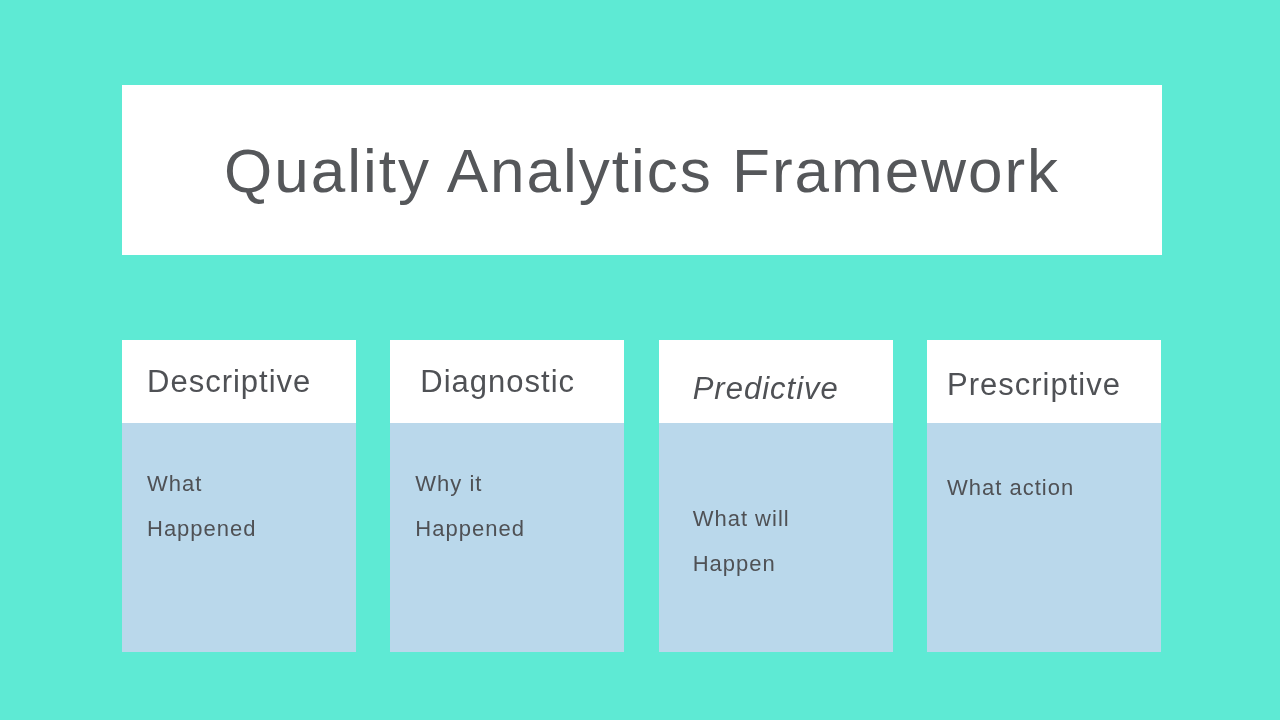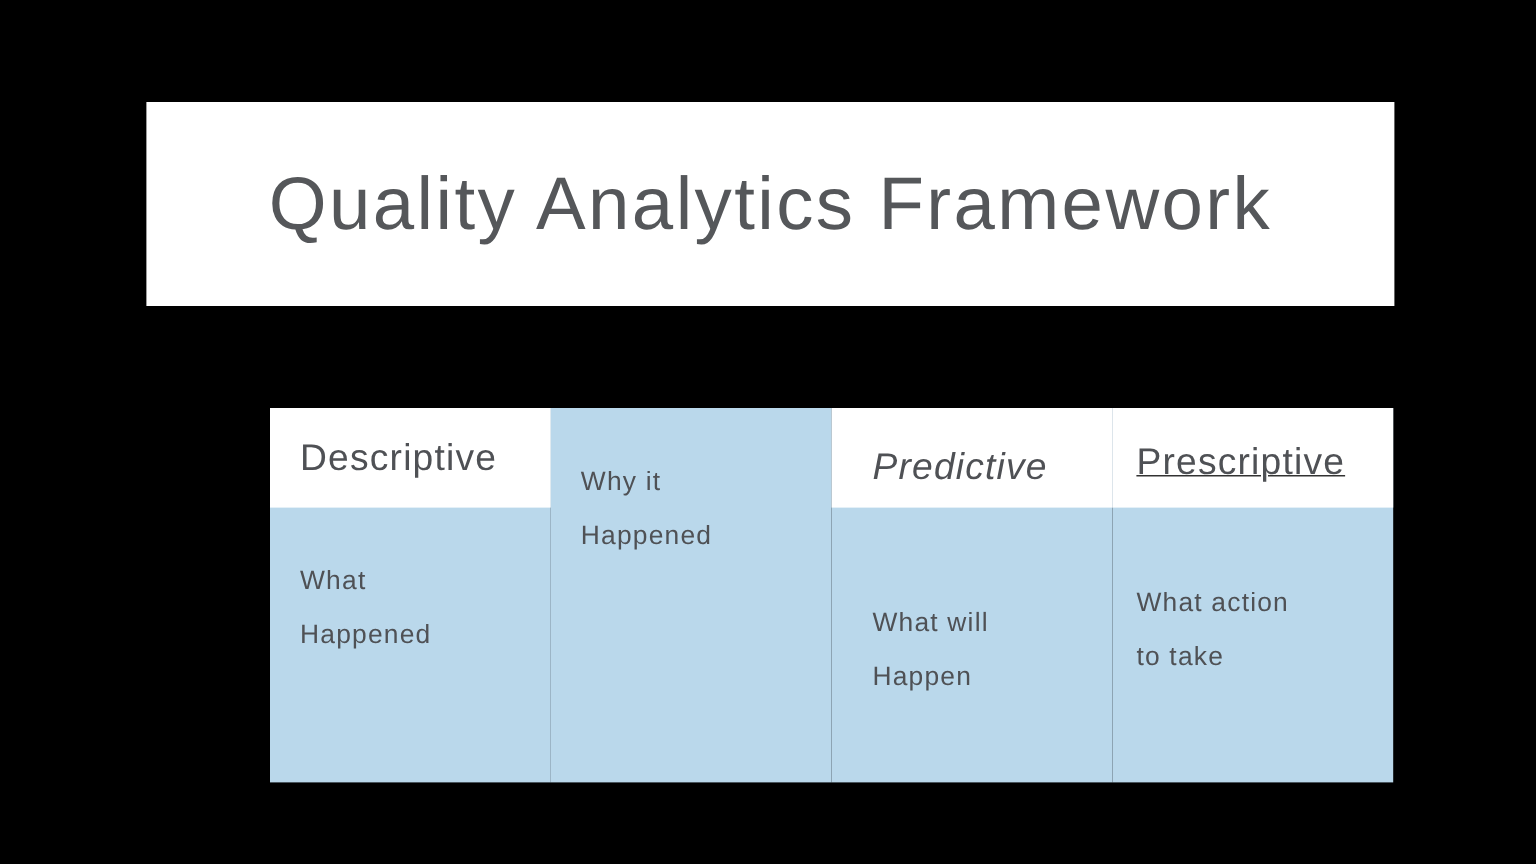--- a/index.html
+++ b/index.html
@@ -8,21 +8,21 @@
     width: 1280px;
     height: 720px;
     font-family: "Liberation Sans", sans-serif;
     overflow: hidden;
   }
 
   .slide {
     position: relative;
     width: 1280px;
     height: 720px;
-    background: #000000;
+    background: #5eead4;
     overflow: hidden;
   }
 
   
   .banner {
     position: absolute;
     left: 122px;
     top: 85px;
     width: 1040px;
     height: 170px;
@@ -41,21 +41,21 @@
   }
 
   
   .cards {
     position: absolute;
     left: 122px;
     top: 340px;
     width: 1039px;
     height: 312px;
     display: flex;
-    justify-content: flex-end;
+    justify-content: space-between;
   }
 
   .card {
     width: 234px;
     height: 312px;
     background: #BAD8EB;
     display: flex;
     flex-direction: column;
   }
 
@@ -86,22 +86,22 @@
     white-space: nowrap;
   }
 
   
   .card:nth-child(2) .card-header { padding-left: 30px; }
   .card:nth-child(2) .card-body   { padding-left: 25px; }
 
   .card:nth-child(3) .card-header { padding-top: 33px; padding-left: 34px; font-style: italic; }
   .card:nth-child(3) .card-body   { padding-left: 34px; margin-top: 35px; }
 
-  .card:nth-child(4) .card-header { padding-top: 29px; padding-left: 20px; text-decoration: underline; }
-  .card:nth-child(4) .card-body   { padding-left: 20px; padding-top: 56px; }
+  .card:nth-child(4) .card-header { padding-top: 29px; padding-left: 20px; }
+  .card:nth-child(4) .card-body   { padding-left: 20px; padding-top: 42px; }
 </style>
 </head>
 <body>
 
 <div class="slide">
 
   <div class="banner">
     <div class="slide-title">Quality Analytics Framework</div>
   </div>
 
@@ -111,20 +111,23 @@
       <div class="card-header">
         <span class="card-label">Descriptive</span>
       </div>
       <div class="card-body">
         <div class="body-line">What</div>
         <div class="body-line">Happened</div>
       </div>
     </div>
 
     <div class="card">
+      <div class="card-header">
+        <span class="card-label">Diagnostic</span>
+      </div>
       <div class="card-body">
         <div class="body-line">Why it</div>
         <div class="body-line">Happened</div>
       </div>
     </div>
 
     <div class="card">
       <div class="card-header">
         <span class="card-label">Predictive</span>
       </div>
@@ -133,18 +136,17 @@
         <div class="body-line">Happen</div>
       </div>
     </div>
 
     <div class="card">
       <div class="card-header">
         <span class="card-label">Prescriptive</span>
       </div>
       <div class="card-body">
         <div class="body-line">What action</div>
-        <div class="body-line">to take</div>
       </div>
     </div>
 
   </div>
 </div>
 
 </body></html>

